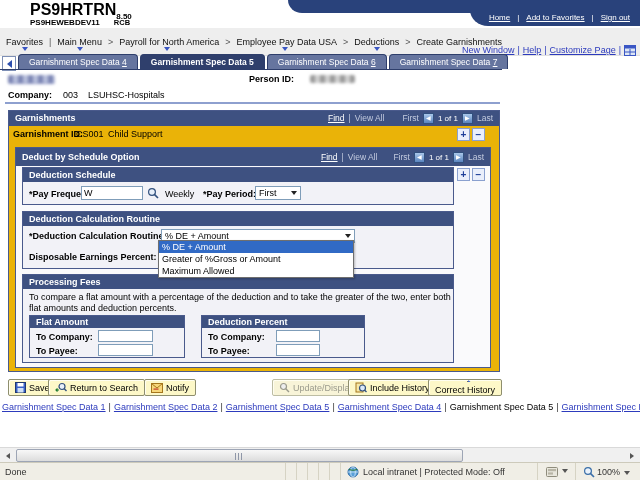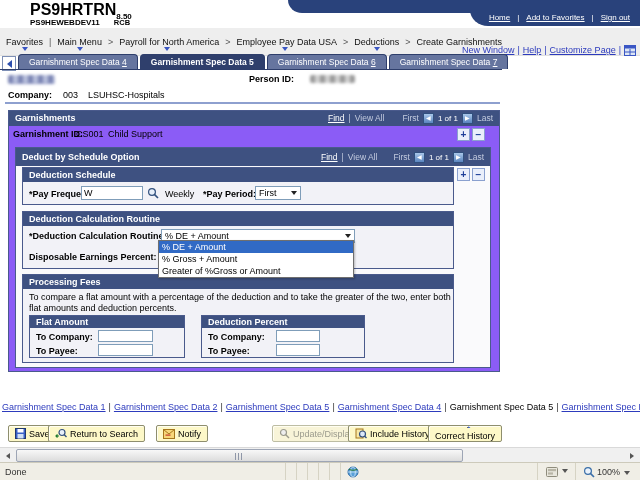--- a/index.html
+++ b/index.html
@@ -44,21 +44,21 @@
   .tabline{left:0;top:69px;width:502px;height:1px;background:#2e3e6b;}
 
   
   .blab{font-weight:bold;}
   .redact{border-radius:2px;filter:blur(1.6px);}
   .redact.blue{background:repeating-linear-gradient(90deg,#7c86b4 0 5px,#b7bedb 5px 10px);border-bottom:1px solid #8892c2;}
   .redact.gray{background:repeating-linear-gradient(90deg,#9a9a9a 0 5px,#cfcfcf 5px 10px);}
   .hrblue{left:5px;top:102px;width:495px;height:2px;background:#8ea0cf;}
 
   
-  .gbox{border:1px solid #4a5a8c;background:#8b5cf6;box-sizing:border-box;}
+  .gbox{border:1px solid #4a5a8c;background:#eab308;box-sizing:border-box;}
   .gbar{background:#3e5181;color:#fff;height:15px;line-height:15px;padding:0 6px;
         display:flex;align-items:center;box-sizing:border-box;}
   .gbar .title{font-weight:bold;font-size:9px;}
   .navstrip{margin-left:auto;display:flex;align-items:center;gap:4px;font-size:8.5px;white-space:nowrap;}
   .nav-find{color:#fff;text-decoration:underline;cursor:pointer;}
   .nav-dim{color:#c3cbdf;}
   .nav-count{color:#fff;font-weight:normal;font-size:8px;}
   .navbtn{display:inline-flex;align-items:center;justify-content:center;width:11px;height:11px;
           background:linear-gradient(#a9c7ea,#5a84bf);border:1px solid #32507e;color:#fff;font-size:6px;cursor:pointer;box-sizing:border-box;}
   .pmbtn{display:inline-flex;align-items:center;justify-content:center;width:13px;height:13px;
@@ -73,21 +73,21 @@
        padding-left:3px;box-sizing:border-box;cursor:pointer;}
   .sel .arr{margin-left:auto;margin-right:3px;width:0;height:0;
             border-left:3.5px solid transparent;border-right:3.5px solid transparent;border-top:4px solid #222;}
   .ddlist{background:#fff;border:1px solid #6f6f6f;z-index:10;box-shadow:1px 1px 2px rgba(0,0,0,.25);}
   .dditem{height:12px;line-height:12px;padding-left:3px;cursor:pointer;white-space:nowrap;}
   .dditem.selected{background:#316ac5;color:#fff;}
 
   
   .ybtn{display:inline-flex;align-items:center;gap:3px;height:17px;padding:0 6px;background:#fdf8c8;
         border:1px solid #8e8e6e;border-radius:2px;font-size:9px;cursor:pointer;box-sizing:border-box;
-        box-shadow:inset 1px 1px 0 #fffef0;margin-top:46px;}
+        box-shadow:inset 1px 1px 0 #fffef0;}
   .ybtn.disabled{background:#f8f4d8;color:#9b9b8d;border-color:#bdbda4;cursor:default;}
 
   .flinks{left:2px;top:402px;width:640px;white-space:nowrap;overflow:hidden;font-size:9px;}
   .flinks a{color:#2d3bbd;text-decoration:underline;cursor:pointer;}
   .flinks .cur{color:#000;}
   .flinks .sep{margin:0 3px;color:#333;}
 
   
   .hscroll{left:0;right:0;top:447px;height:15px;background:#f0f0f0;border-top:1px solid #d9d9d9;}
   .sbtn{position:absolute;top:0;width:16px;height:15px;background:#f0f0f0;display:flex;align-items:center;justify-content:center;cursor:pointer;}
@@ -245,41 +245,41 @@
           <input class="abs tin" style="left: 74px; top: 14px; width: 44px; height: 12px;">
           <div class="abs blab" style="left:6px;top:30px;">To Payee:</div>
           <input class="abs tin" style="left: 74px; top: 28px; width: 44px; height: 12px;">
         </div>
       </div>
     </div>
   </div>
 
   <div class="abs ddlist" style="left:158px;top:240px;width:194px;">
     <div class="dditem selected">% DE + Amount</div>
-    <div class="dditem">% Gross + Amount</div>
     <div class="dditem">Greater of %Gross or Amount</div>
+    <div class="dditem">Maximum Allowed</div>
   </div>
 
   <div class="abs ybtn" style="left:8px;top:379px;">
     <svg class="icon-svg" width="11" height="11">
         <rect x="0.5" y="0.5" width="10" height="10" fill="#3a62c8" stroke="#20386e"></rect>
         <rect x="2.5" y="1" width="6" height="3.5" fill="#fff"></rect>
         <rect x="2.5" y="6" width="6" height="4.5" fill="#cfe0f5"></rect>
       </svg>
     <span>Save</span>
   </div>
   <div class="abs ybtn" style="left:48px;top:379px;">
     <svg class="icon-svg" width="12" height="11">
         <circle cx="7" cy="4.5" r="3" fill="#e8f0fa" stroke="#33517e" stroke-width="1.2"></circle>
         <line x1="9.3" y1="6.8" x2="11.5" y2="9" stroke="#33517e" stroke-width="1.4"></line>
         <path d="M4 8 L1 8 M2.5 6.5 L1 8 L2.5 9.5" stroke="#1f7a2f" stroke-width="1.2" fill="none"></path>
       </svg>
     <span>Return to Search</span>
   </div>
-  <div class="abs ybtn" style="left:156px;top:379px;">
+  <div class="abs ybtn" style="left:144px;top:379px;">
     <svg class="icon-svg" width="12" height="10">
         <rect x="0.5" y="0.5" width="11" height="9" fill="#f7d77a" stroke="#a5761c"></rect>
         <path d="M0.5 0.5 L6 5 L11.5 0.5" fill="none" stroke="#a5761c"></path>
         <rect x="2.5" y="5.5" width="5" height="1.2" fill="#c43b2a"></rect>
       </svg>
     <span>Notify</span>
   </div>
   <div class="abs ybtn disabled" style="left:272px;top:379px;">
     <svg class="icon-svg" width="11" height="11">
         <circle cx="4.5" cy="4.5" r="3" fill="#eee" stroke="#9a9a8d" stroke-width="1.2"></circle>
@@ -326,20 +326,21 @@
     <span class="scell" style="left:307px;"></span>
     <span class="scell" style="left:318px;"></span>
     <span class="scell" style="left:329px;"></span>
     <span class="scell" style="left:340px;"></span>
     <svg class="abs icon-svg" style="left:347px;top:3px;" width="12" height="12">
         <circle cx="6" cy="6" r="5" fill="#5aa0d8" stroke="#2a6aa8"></circle>
         <ellipse cx="6" cy="6" rx="2.3" ry="5" fill="none" stroke="#d8ecfa" stroke-width="0.8"></ellipse>
         <line x1="1" y1="6" x2="11" y2="6" stroke="#d8ecfa" stroke-width="0.8"></line>
         <path d="M2 3.2 C4 4.6 8 4.6 10 3.2" fill="none" stroke="#2f7a3a" stroke-width="1.1"></path>
       </svg>
+    <span class="stext" style="left:363px;">Local intranet | Protected Mode: Off</span>
     <span class="scell" style="left:537px;"></span>
     <svg class="abs icon-svg" style="left:546px;top:4px;" width="12" height="10">
         <rect x="0.5" y="0.5" width="11" height="9" rx="1" fill="#e8e6dc" stroke="#8f8c7c"></rect>
         <rect x="2" y="2" width="8" height="2.2" fill="#b8b5a6"></rect>
         <rect x="2" y="5.4" width="5" height="2.2" fill="#b8b5a6"></rect>
       </svg>
     <span class="abs" style="left:562px;top:6px;width:0;height:0;border-left:3px solid transparent;border-right:3px solid transparent;border-top:4px solid #555;"></span>
     <span class="scell" style="left:575px;"></span>
     <svg class="abs icon-svg" style="left:583px;top:3px;" width="12" height="12">
         <circle cx="5" cy="5" r="3.4" fill="#eaf2fb" stroke="#3a6ea8" stroke-width="1.2"></circle>

